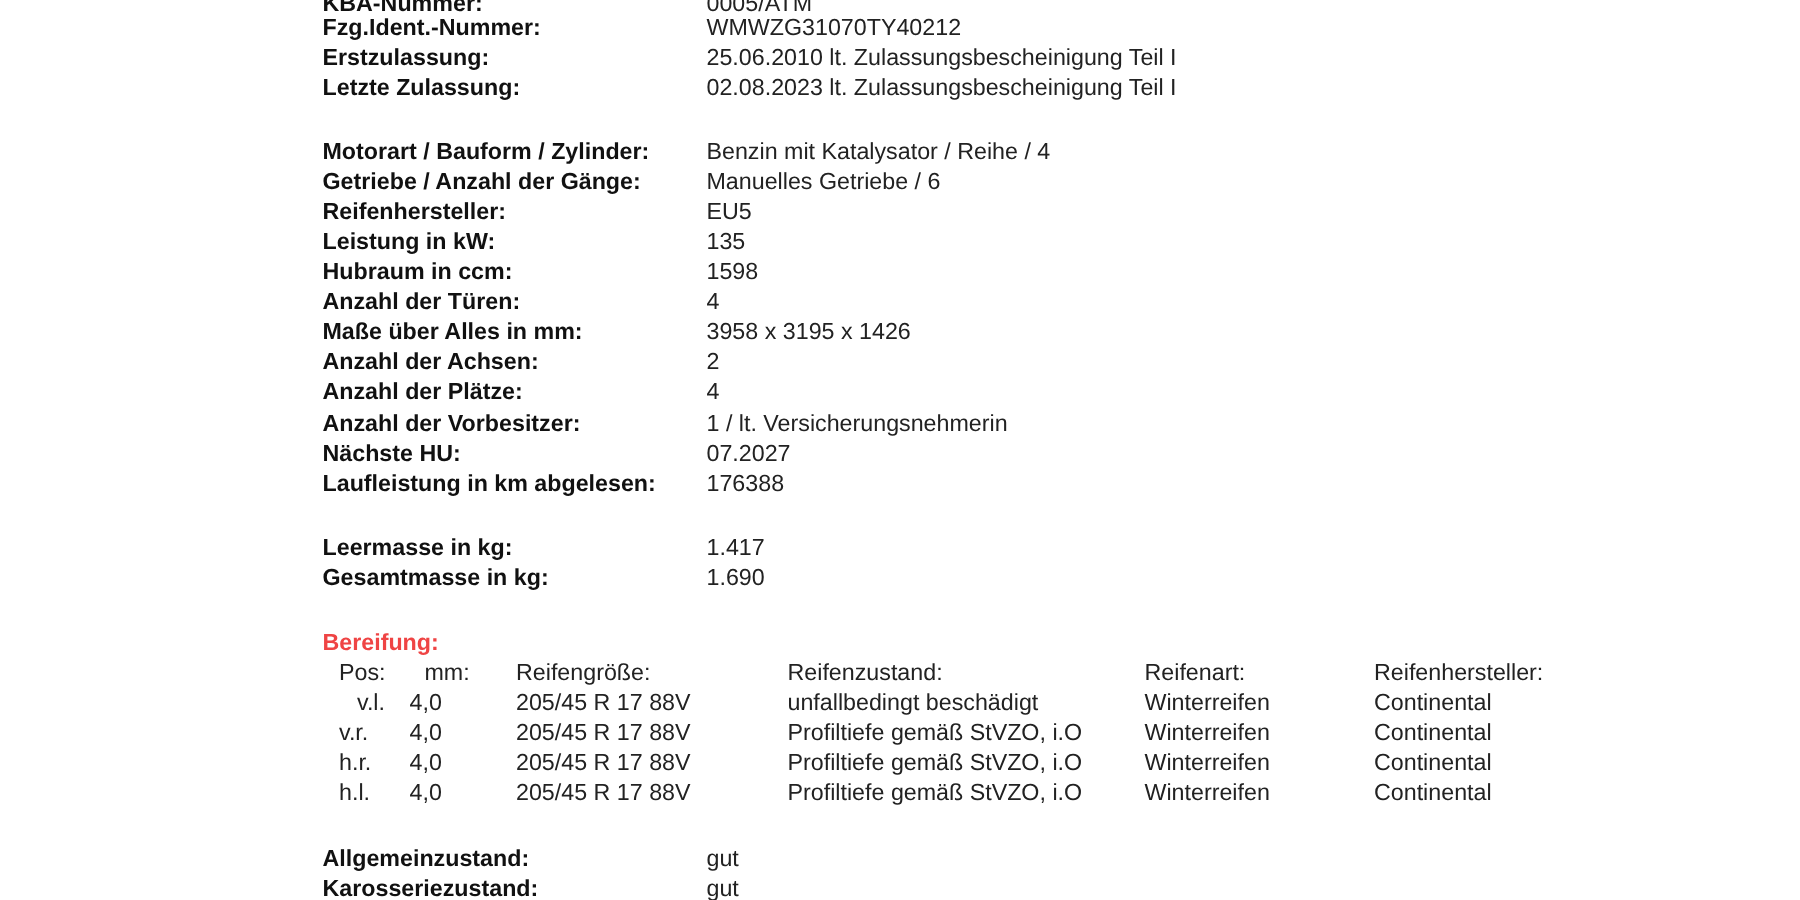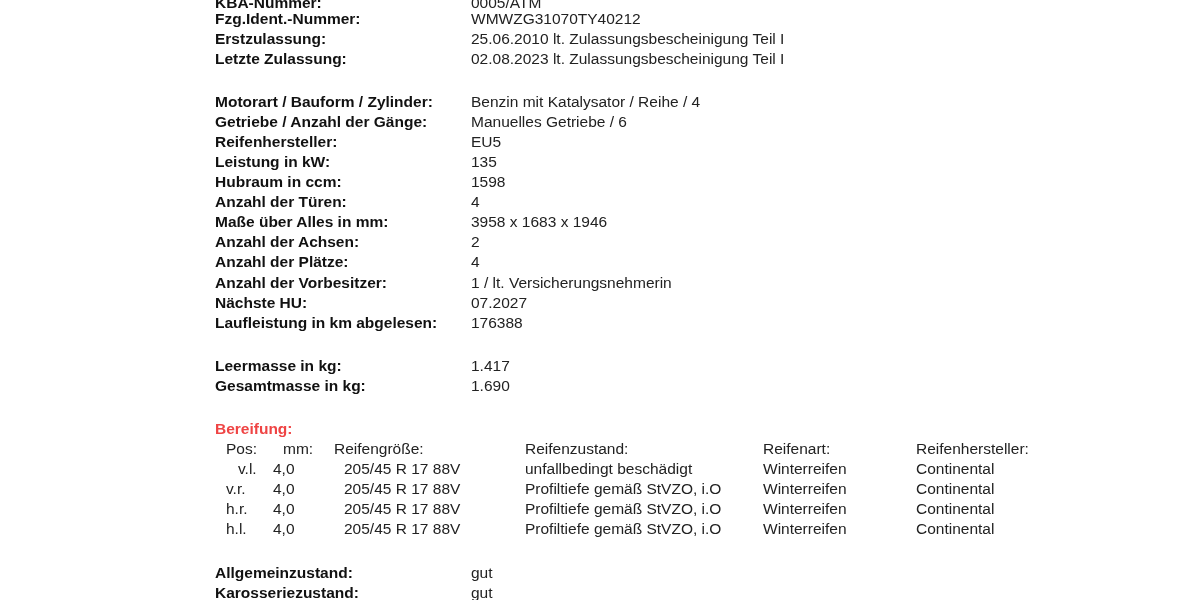--- a/index.html
+++ b/index.html
@@ -93,21 +93,21 @@
   <div class="row" style="top:172px">
     <span class="label">Hubraum in ccm:</span>
     <span class="value">1598</span>
   </div>
   <div class="row" style="top:192px">
     <span class="label">Anzahl der Türen:</span>
     <span class="value">4</span>
   </div>
   <div class="row" style="top:212px">
     <span class="label">Maße über Alles in mm:</span>
-    <span class="value">3958 x 1683 x 1946</span>
+    <span class="value">3958 x 3195 x 1426</span>
   </div>
   <div class="row" style="top:232px">
     <span class="label">Anzahl der Achsen:</span>
     <span class="value">2</span>
   </div>
   <div class="row" style="top:252px">
     <span class="label">Anzahl der Plätze:</span>
     <span class="value">4</span>
   </div>
   <div class="row" style="top:273px">
@@ -130,21 +130,21 @@
   <div class="row" style="top:376px">
     <span class="label">Gesamtmasse in kg:</span>
     <span class="value">1.690</span>
   </div>
 
   <div class="row heading" style="top:419px">Bereifung:</div>
 
   <div class="row" style="top:439px">
     <span class="tire-cell" style="left:0">Pos:</span>
     <span class="tire-cell" style="left:57px">mm:</span>
-    <span class="tire-cell" style="left:108px">Reifengröße:</span>
+    <span class="tire-cell" style="left:118px">Reifengröße:</span>
     <span class="tire-cell" style="left:299px">Reifenzustand:</span>
     <span class="tire-cell" style="left:537px">Reifenart:</span>
     <span class="tire-cell" style="left:690px">Reifenhersteller:</span>
   </div>
 
   <div class="row" style="top:459px">
     <span class="tire-cell" style="left:12px">v.l.</span>
     <span class="tire-cell" style="left:47px">4,0</span>
     <span class="tire-cell" style="left:118px">205/45 R 17 88V</span>
     <span class="tire-cell" style="left:299px">unfallbedingt beschädigt</span>

